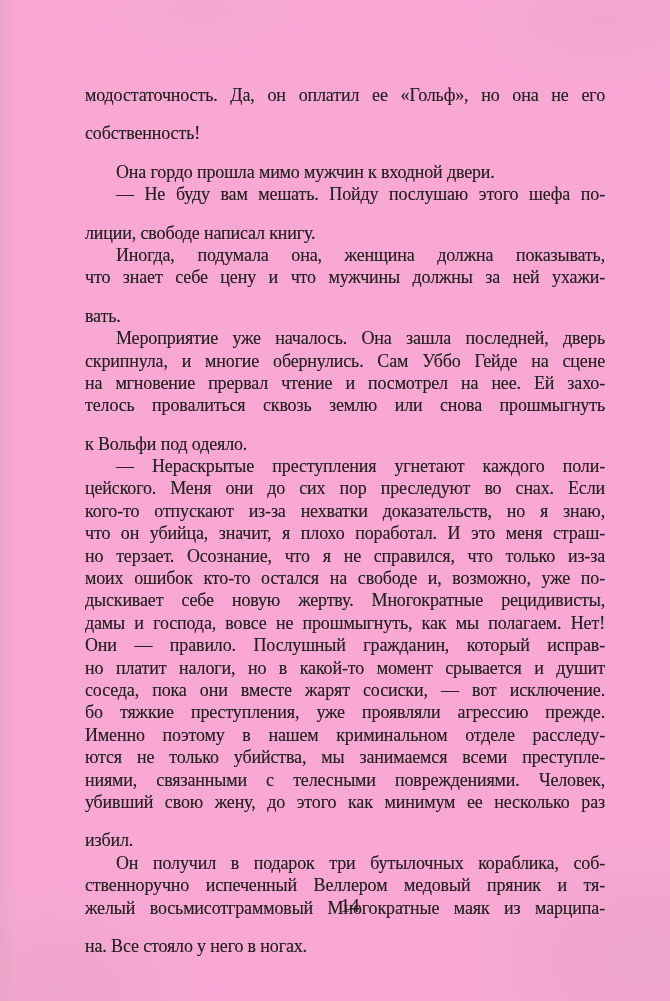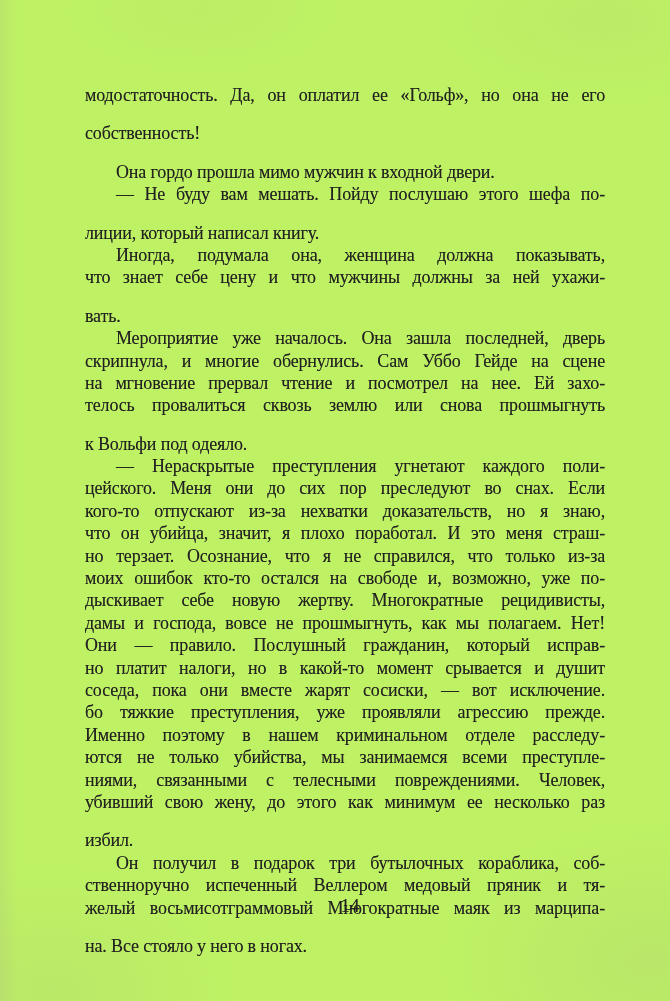--- a/index.html
+++ b/index.html
@@ -10,21 +10,21 @@
     width: 670px;
     height: 1001px;
     background: #fcfcfb;
     font-family: "Liberation Serif", "DejaVu Serif", serif;
     overflow: hidden;
   }
   .page {
     position: relative;
     width: 670px;
     height: 1001px;
-    background: #bef264;
+    background: #f9a8d4;
   }
   
   .page::before {
     content: "";
     position: absolute;
     inset: 0;
     pointer-events: none;
     background:
       linear-gradient(to right, rgba(160,155,148,0.14), rgba(160,155,148,0.0) 18px),
       radial-gradient(ellipse 260px 180px at 8% 99%, rgba(150,145,138,0.10), rgba(150,145,138,0) 70%),
@@ -80,21 +80,21 @@
   <div class="text-block">
       <div class="para">
         <div class="line">модостаточность. Да, он оплатил ее «Гольф», но она не его</div>
         <div class="line last">собственность!</div>
       </div>
       <div class="para">
         <div class="line last ind">Она гордо прошла мимо мужчин к входной двери.</div>
       </div>
       <div class="para">
         <div class="line ind">— Не буду вам мешать. Пойду послушаю этого шефа по-</div>
-        <div class="line last">лиции, который написал книгу.</div>
+        <div class="line last">лиции, свободе написал книгу.</div>
       </div>
       <div class="para">
         <div class="line ind">Иногда, подумала она, женщина должна показывать,</div>
         <div class="line">что знает себе цену и что мужчины должны за ней ухажи-</div>
         <div class="line last">вать.</div>
       </div>
       <div class="para">
         <div class="line ind">Мероприятие уже началось. Она зашла последней, дверь</div>
         <div class="line">скрипнула, и многие обернулись. Сам Уббо Гейде на сцене</div>
         <div class="line">на мгновение прервал чтение и посмотрел на нее. Ей захо-</div>

